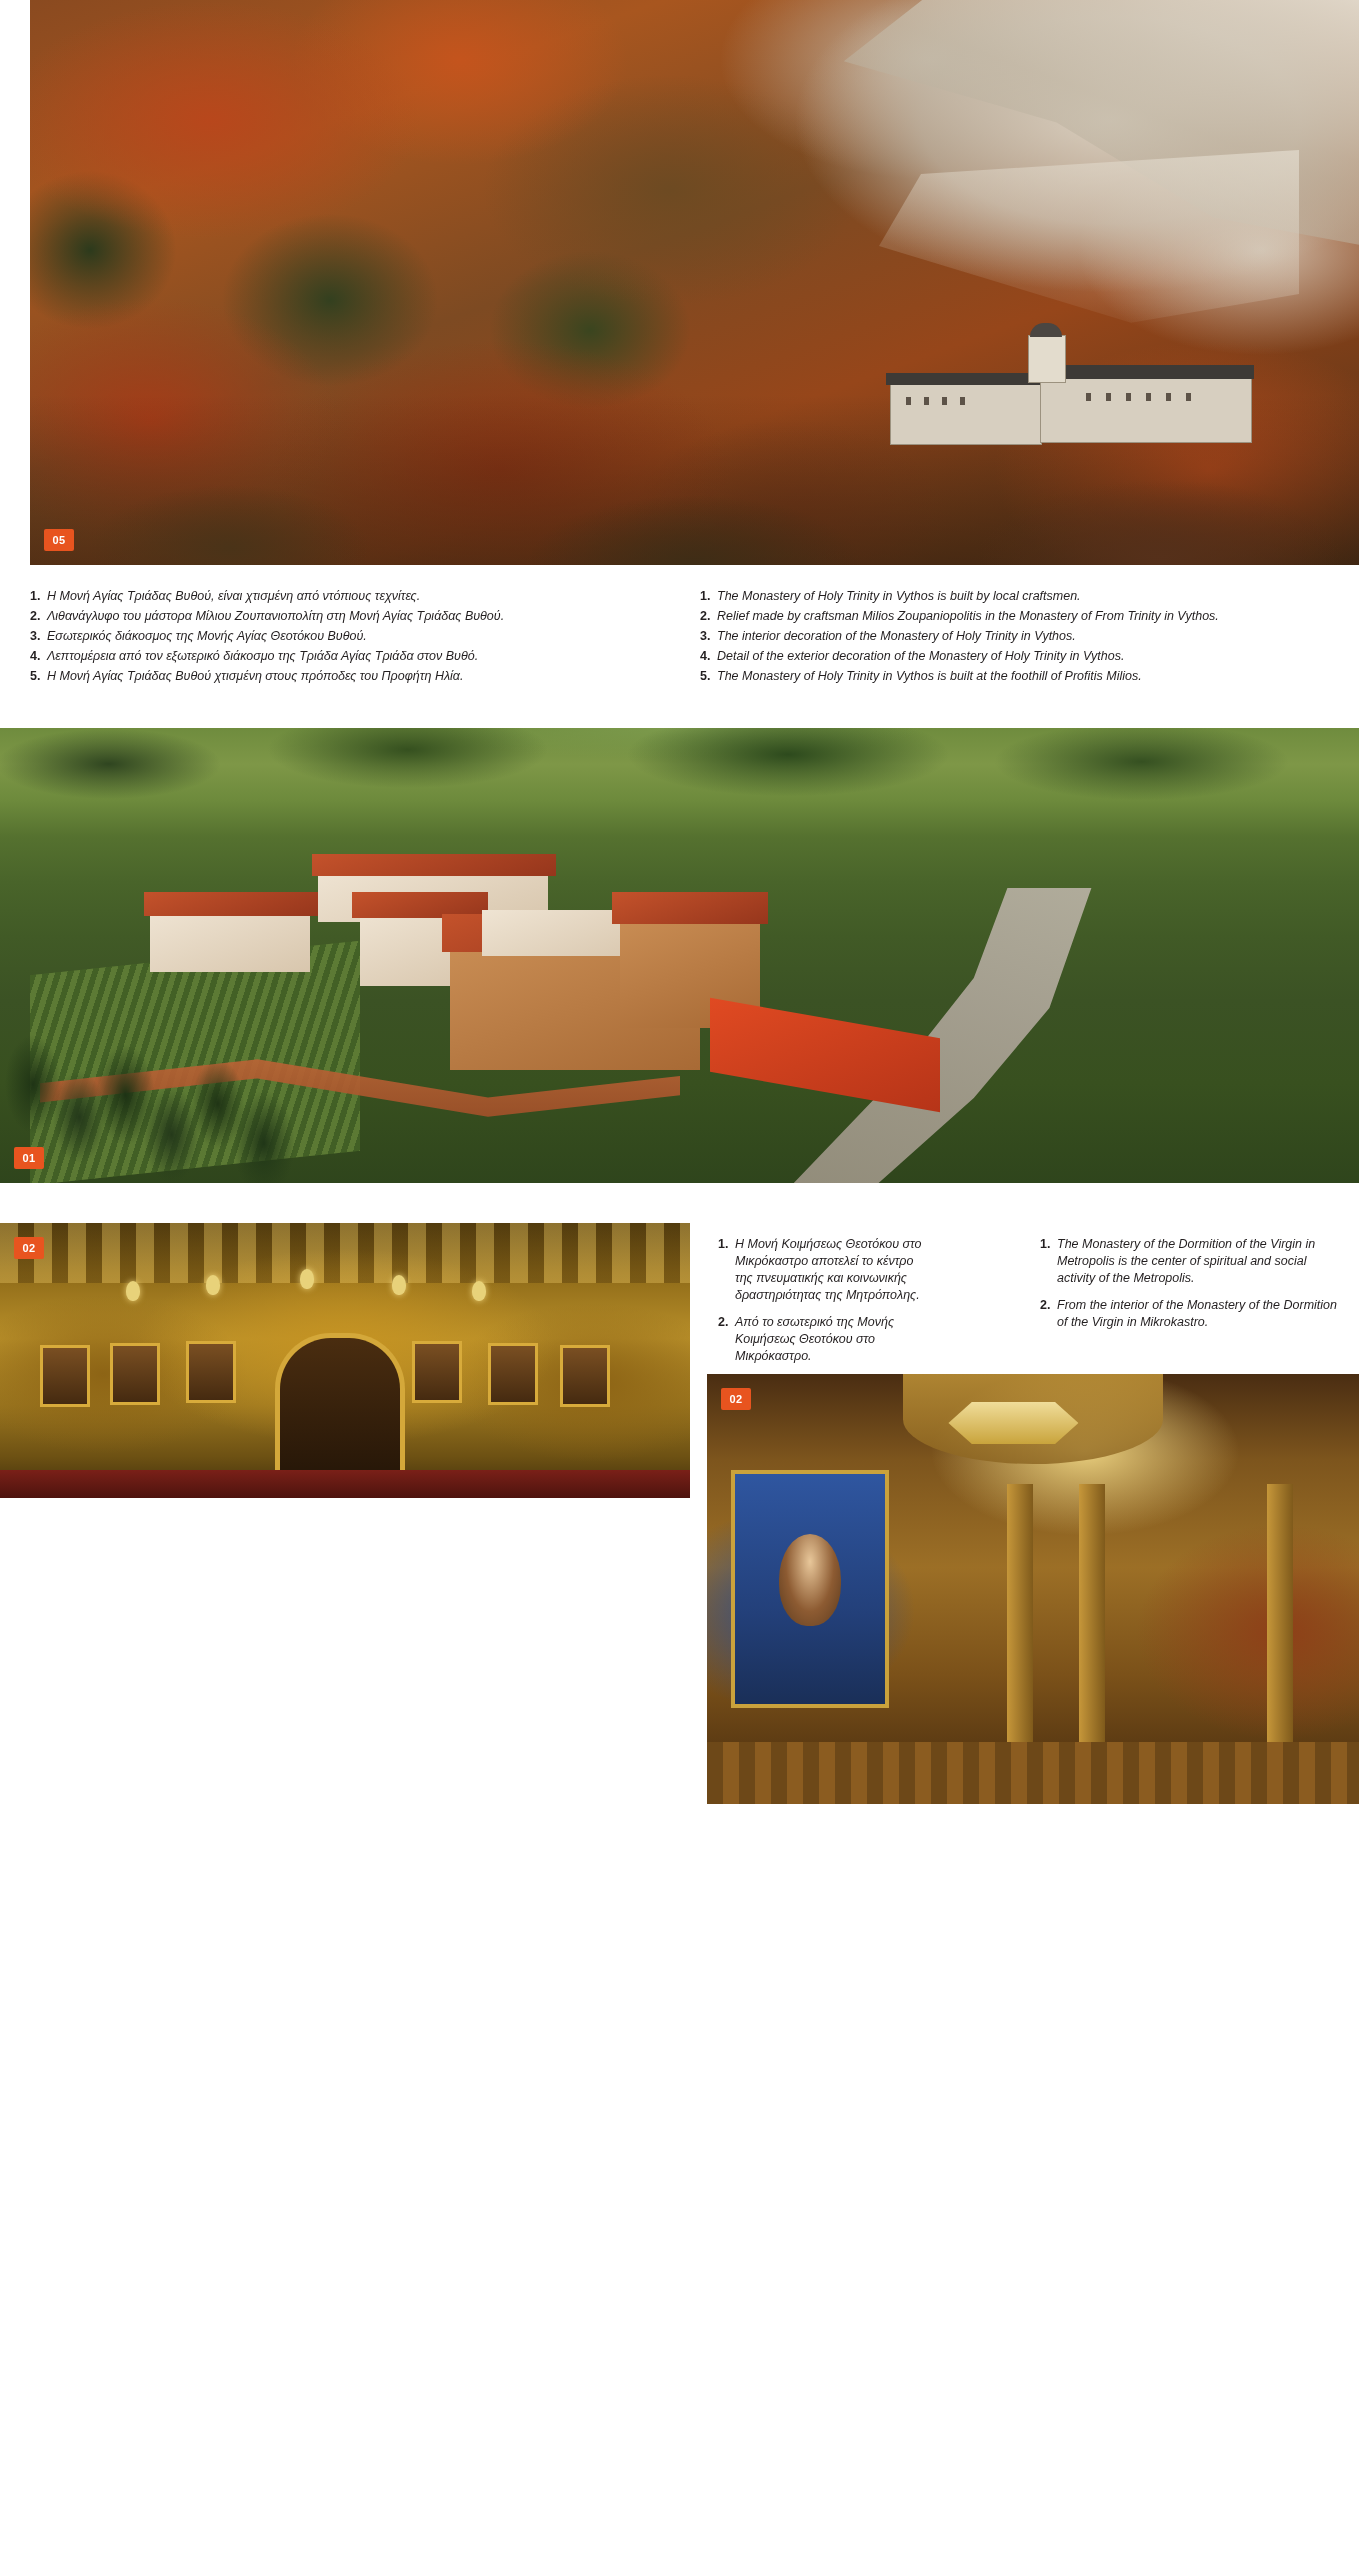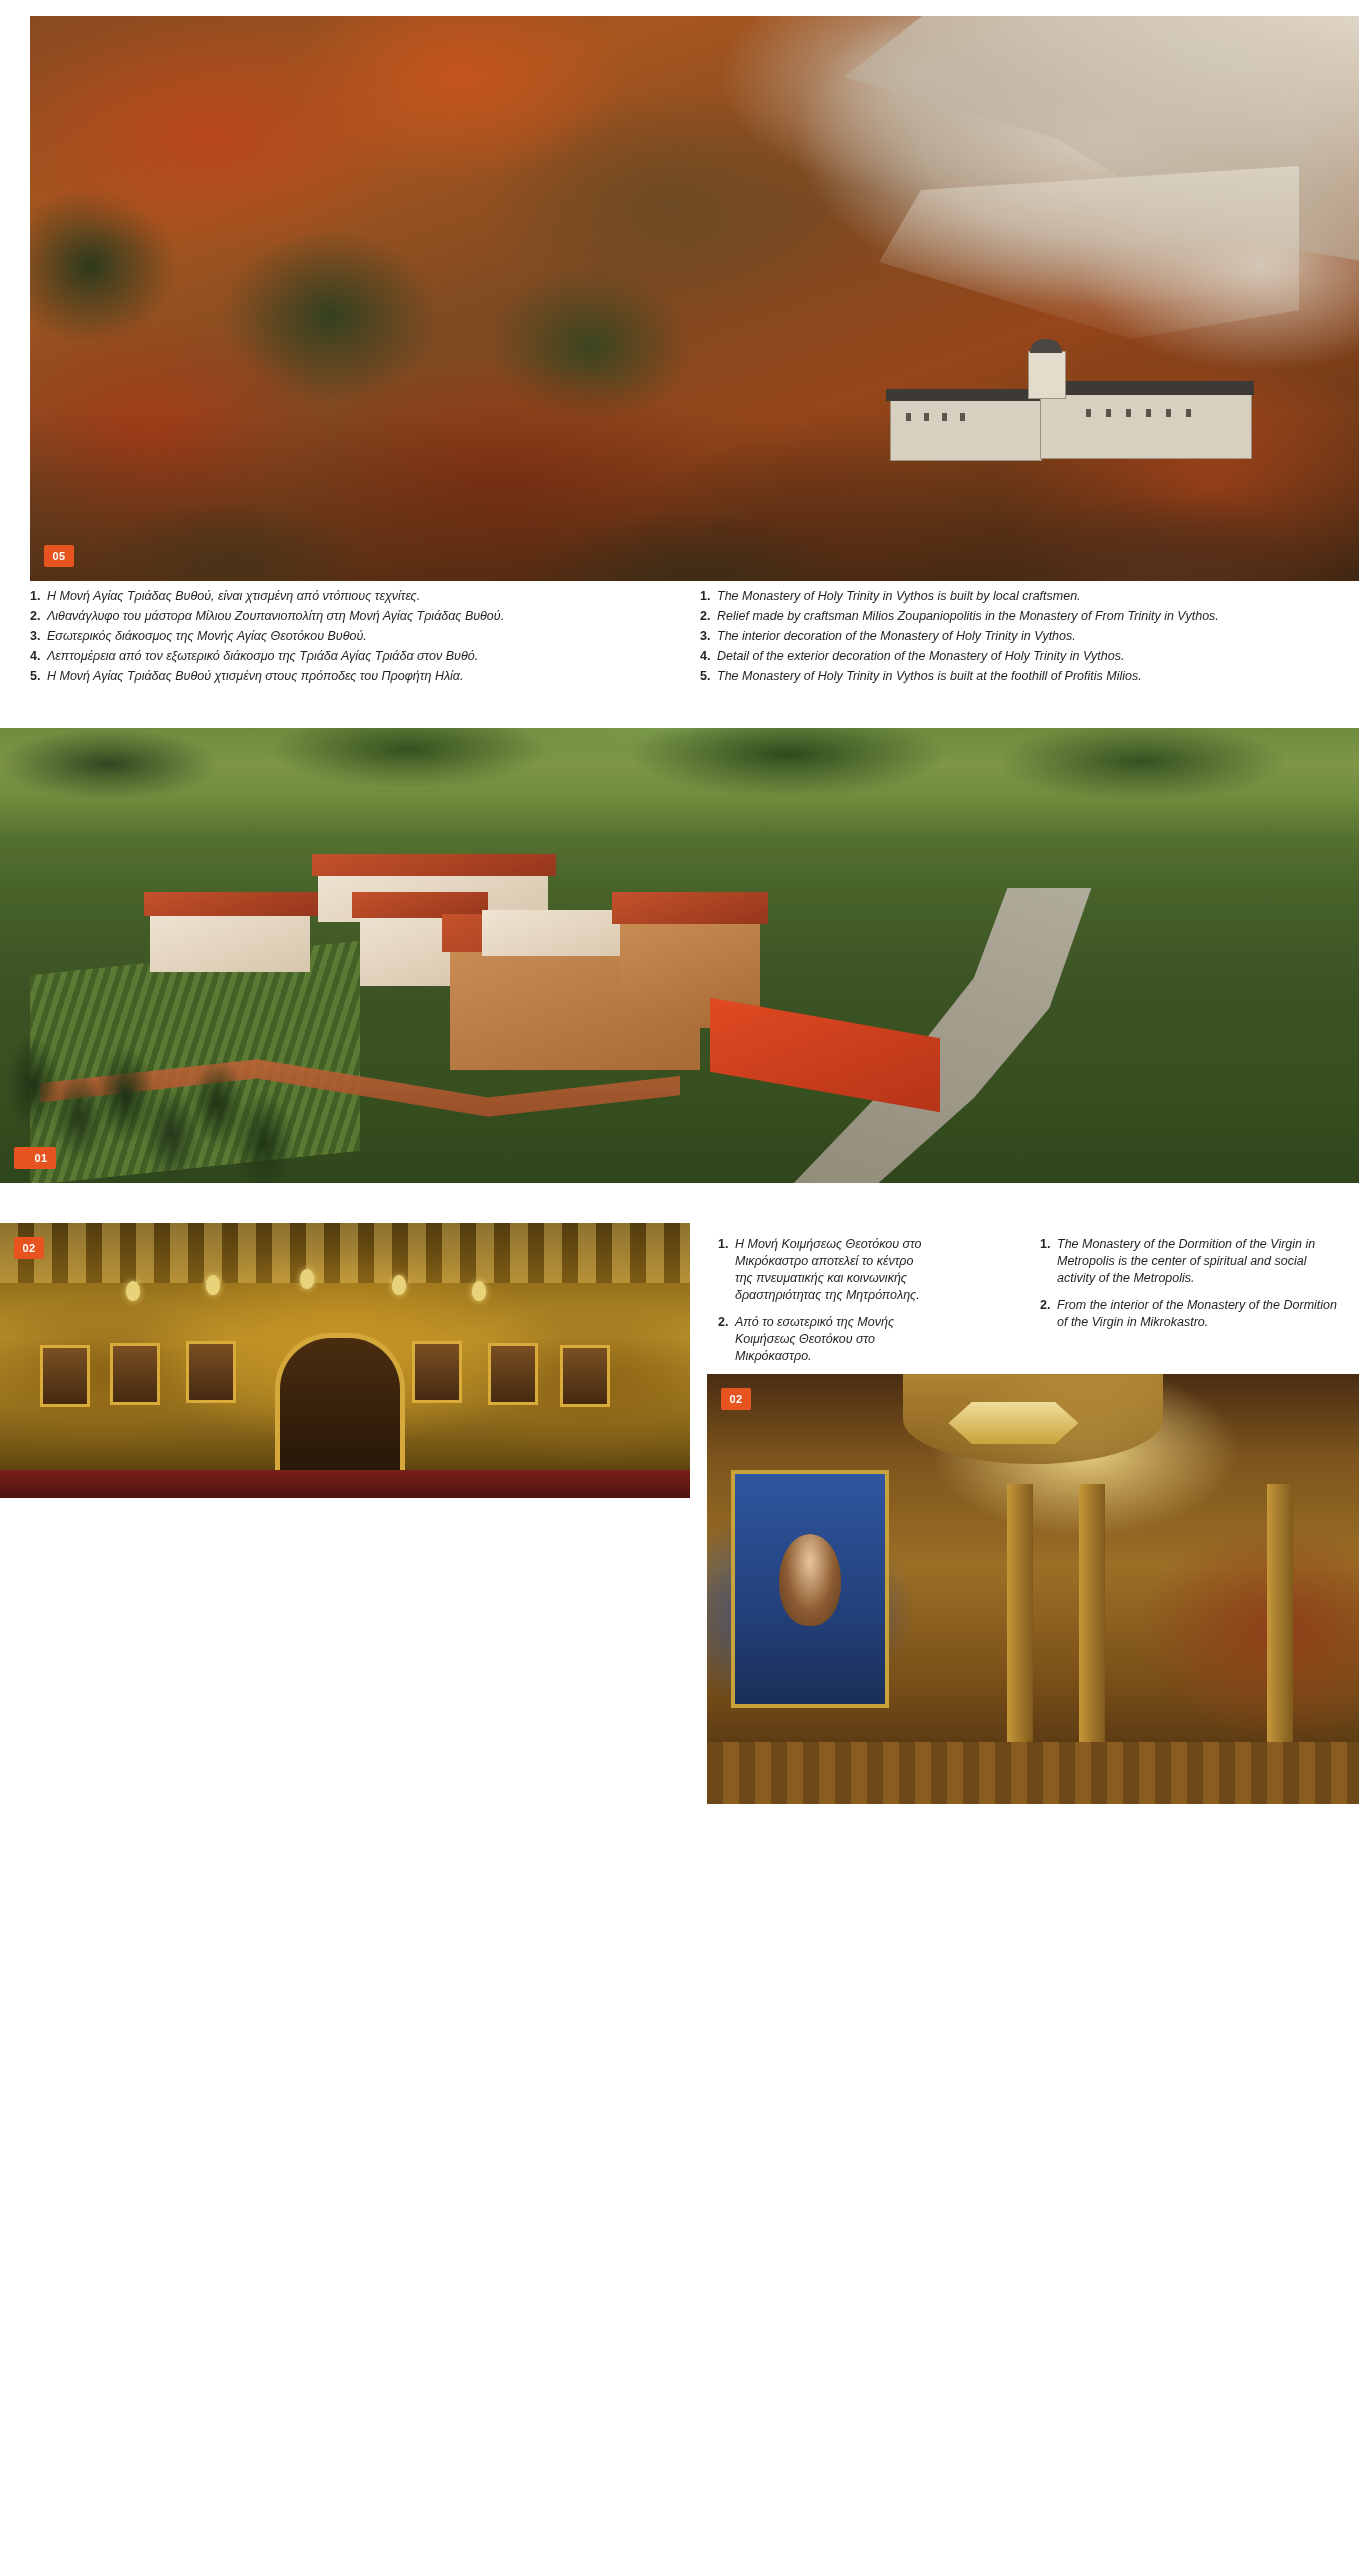--- a/index.html
+++ b/index.html
@@ -22,21 +22,21 @@
     font-size:11px;
     font-weight:700;
     display:flex;align-items:center;justify-content:center;
     letter-spacing:.3px;
     border-radius:2px;
     z-index:6;
   }
 
   
   .hero{
-    position:absolute;left:30px;top:16px;width:1329px;height:565px;
+    position:absolute;left:30px;top:0;width:1329px;height:565px;
     background:
       
       radial-gradient(ellipse 420px 230px at 1080px 120px, rgba(222,214,200,.95) 0%, rgba(196,186,170,.75) 45%, rgba(150,140,124,0) 75%),
       radial-gradient(ellipse 300px 170px at 900px 60px, rgba(206,196,180,.9) 0%, rgba(160,150,134,0) 70%),
       radial-gradient(ellipse 260px 150px at 1230px 250px, rgba(214,205,190,.85) 0%, rgba(160,150,134,0) 70%),
       
       radial-gradient(ellipse 300px 170px at 180px 120px, #b8471c 0%, rgba(140,60,24,0) 70%),
       radial-gradient(ellipse 240px 150px at 430px 60px, #c4541d 0%, rgba(140,60,24,0) 70%),
       radial-gradient(ellipse 260px 170px at 120px 420px, #a53c18 0%, rgba(120,50,20,0) 72%),
       radial-gradient(ellipse 320px 180px at 470px 470px, #8c3414 0%, rgba(110,45,18,0) 72%),
@@ -320,21 +320,21 @@
       <div class="brick" style="left:300px;top:96px;width:250px;height:126px;"></div>
       <div class="roof" style="left:292px;top:66px;width:268px;height:38px;"></div>
       <div class="wall" style="left:332px;top:62px;width:170px;height:46px;"></div>
 
       <div class="brick" style="left:470px;top:70px;width:140px;height:110px;"></div>
       <div class="roof" style="left:462px;top:44px;width:156px;height:32px;"></div>
 
       <div class="redroof" style="left:560px;top:170px;width:230px;height:74px;transform:skewY(10deg);"></div>
     </div>
 
-    <div class="badge" style="left:14px;bottom:14px;padding-left:12px;">01</div>
+    <div class="badge" style="left:14px;bottom:14px;">01</div>
   </div>
 
   <div class="photo icono">
     <div class="arcade"></div>
     <div class="lamp" style="left:126px;top:58px;"></div>
     <div class="lamp" style="left:206px;top:52px;"></div>
     <div class="lamp" style="left:300px;top:46px;"></div>
     <div class="lamp" style="left:392px;top:52px;"></div>
     <div class="lamp" style="left:472px;top:58px;"></div>
     <div class="icon-sq" style="left:40px;top:122px;"></div>

